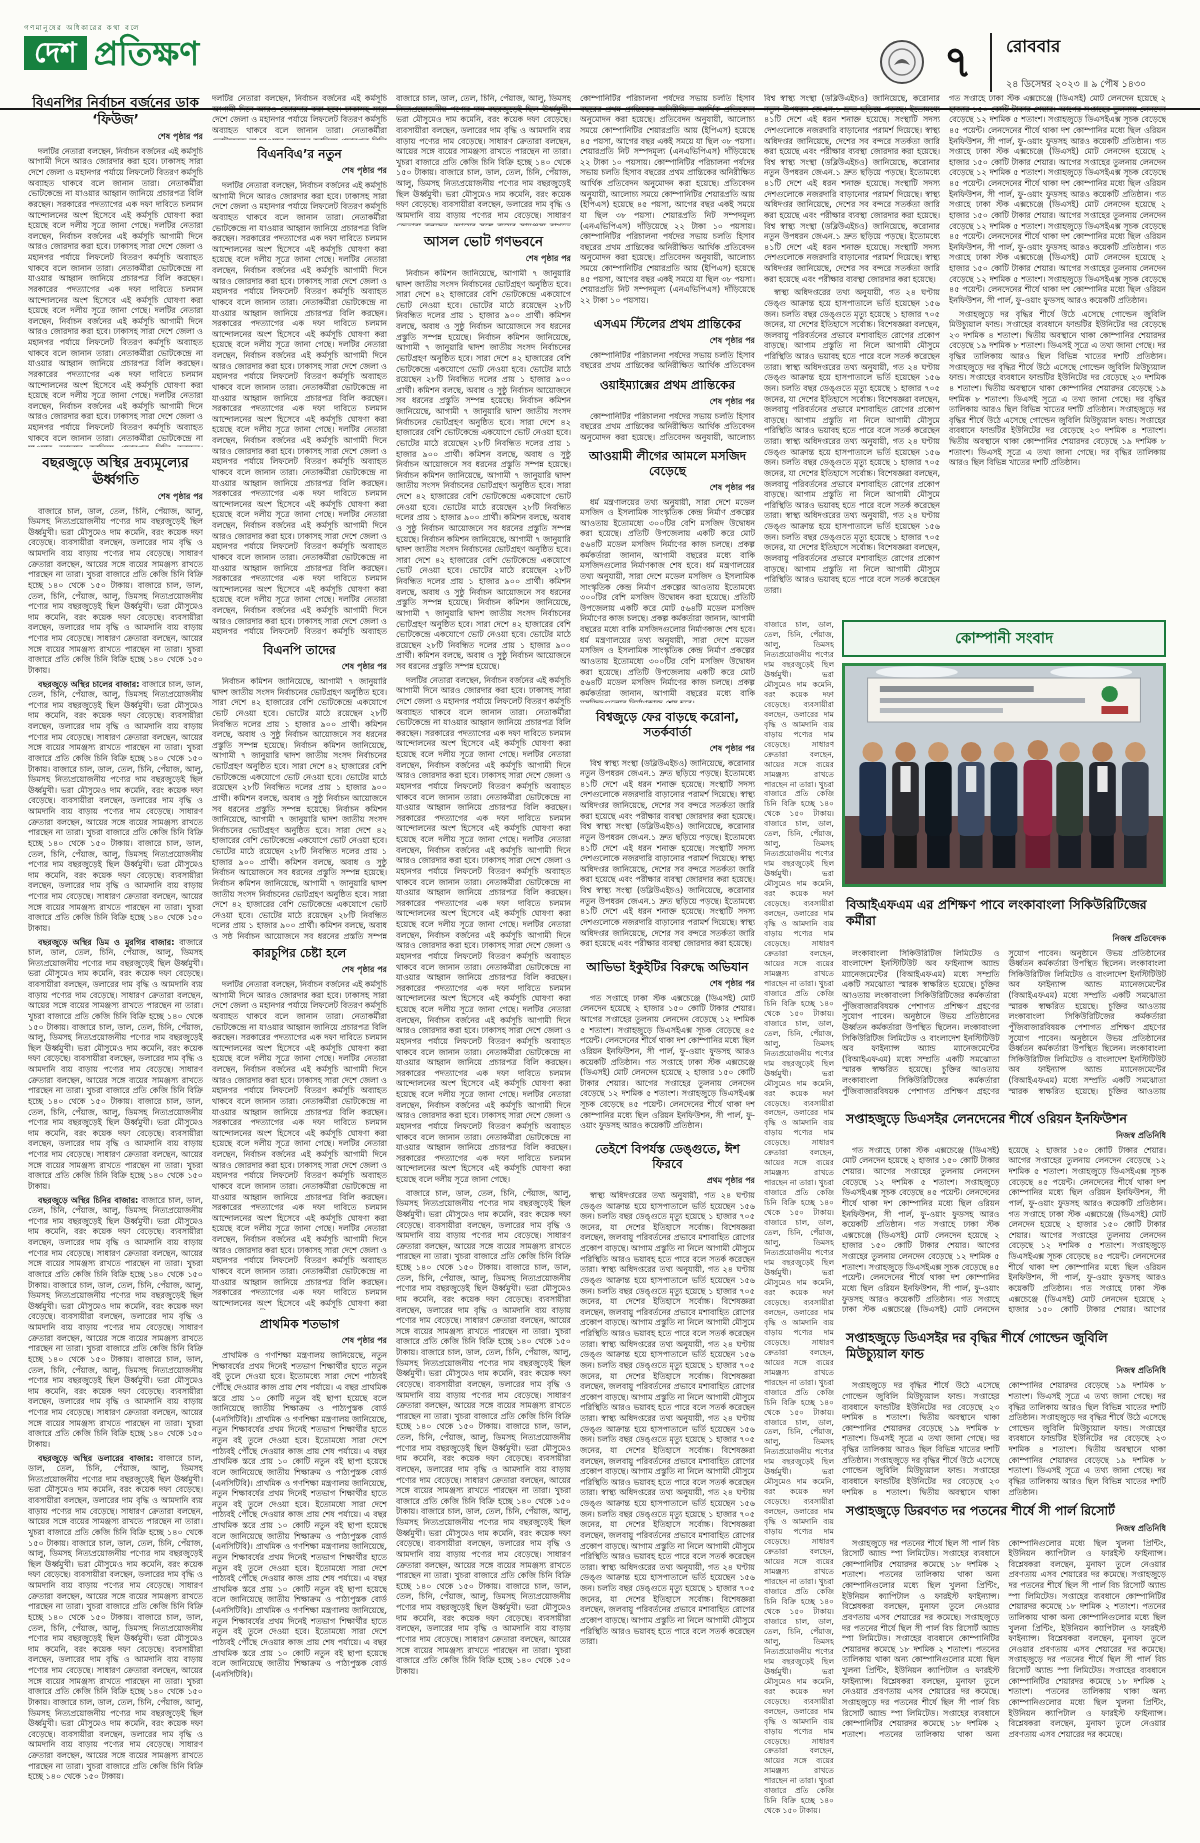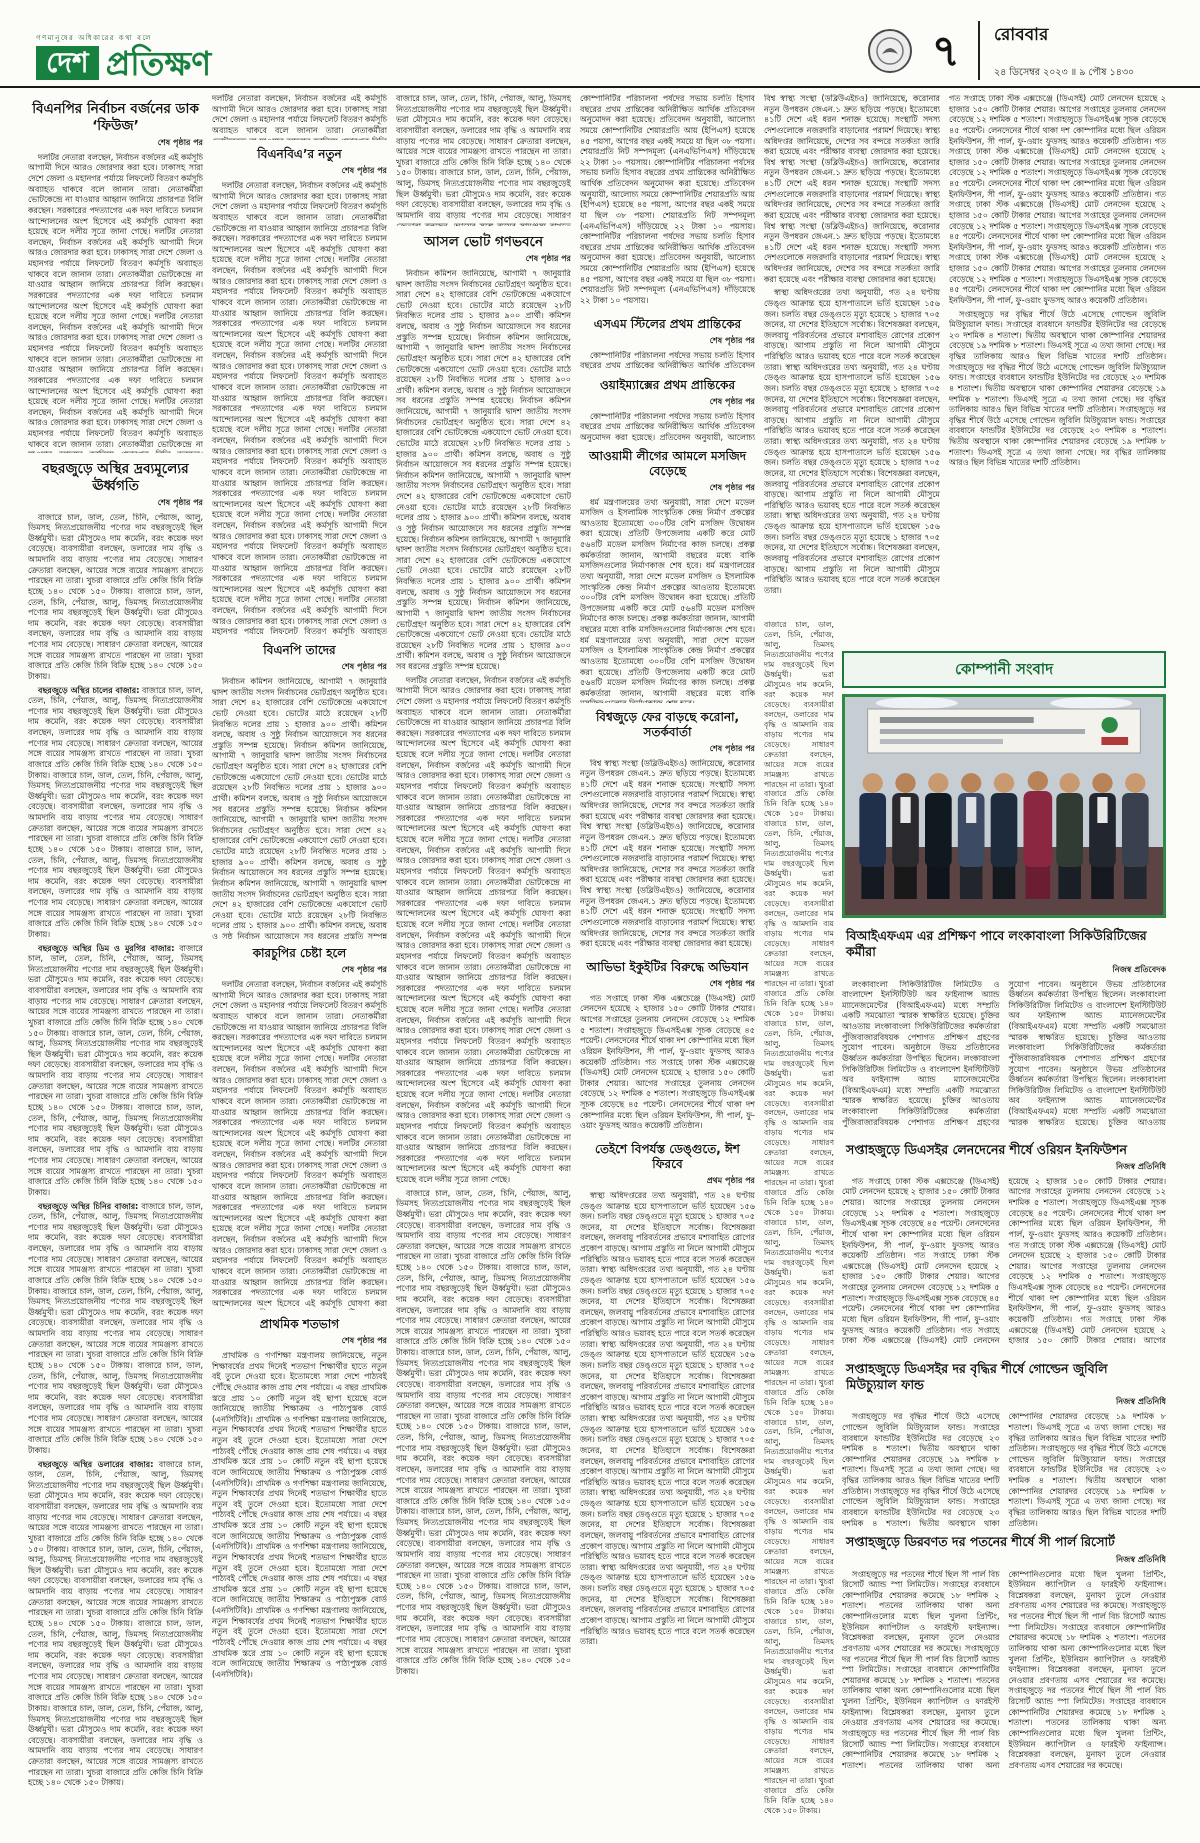--- a/index.html
+++ b/index.html
@@ -1,20 +1,20 @@
 <!DOCTYPE html>
 <html><head>
 <meta charset="utf-8">
 <style>
   html,body{margin:0;padding:0;background:#9a9a9a;}
   .page{width:1200px;height:1843px;margin:0 auto;background:#fcfcf8;color:#141414;
         font-family:"DejaVu Sans",sans-serif;position:relative;overflow:hidden;box-sizing:border-box;}
   
-  .header{position:absolute;top:0;left:0;right:0;height:88px;padding:22px 36px 6px;box-sizing:border-box;
-          border-bottom:2px solid #1a1a1a;display:flex;justify-content:space-between;align-items:flex-end;}
+  .header{position:absolute;top:0;left:0;right:0;height:110px;padding:22px 24px 6px;box-sizing:border-box;
+          border-bottom:2px solid #1a1a1a;display:flex;justify-content:space-between;}
   .tagline{font-size:7px;letter-spacing:1.5px;color:#2c5c3c;margin-bottom:2px;}
   .mast-name{display:flex;align-items:center;gap:7px;}
   .mast-box{background:#17813f;color:#fff;font-weight:bold;font-size:28px;padding:3px 10px;line-height:1;}
   .mast-rest{color:#17813f;font-weight:bold;font-size:33px;line-height:1;}
   .head-right{display:flex;align-items:center;gap:18px;}
   .section-title{font-size:30px;font-weight:bold;letter-spacing:.5px;}
   .emblem{width:46px;height:46px;flex:none;}
   .page-num{font-size:44px;font-weight:bold;line-height:1;}
   .date-block{border-left:2px solid #222;padding-left:14px;min-width:170px;}
   .day{font-size:17px;font-weight:bold;}
@@ -33,21 +33,21 @@
   
   .hl{font-size:13.5px;font-weight:bold;text-align:center;margin:7px 0 2px;line-height:1.25;}
   .hl.sm{font-size:12px;}
   .byline{font-size:8px;font-weight:bold;text-align:right;margin:0 0 4px;color:#222;}
   .clamp{overflow:hidden;}
   .body{font-size:8px;line-height:1.33;text-align:justify;margin:0 0 3px;text-indent:10px;}
   .lead{font-weight:bold;}
   .c5narrow .body{font-size:7.5px;text-indent:6px;}
   
   .cn-title{border:2px solid #1a7a3c;background:#eef6ef;color:#156b33;font-weight:bold;font-size:15px;
-            text-align:center;padding:4px 0;margin-bottom:6px;flex:none;margin-top:31px;}
+            text-align:center;padding:4px 0;margin-bottom:6px;flex:none;}
   .photo{border:3px solid #2e8b46;height:218px;margin-bottom:6px;flex:none;background:#c6ced4;}
   .photo svg{display:block;width:100%;height:100%;}
   .cn-h{font-size:12.5px;font-weight:bold;text-align:left;line-height:1.3;margin:4px 4px 2px;}
   .cn-body{column-count:2;column-gap:9px;}
   .cn-body .body{font-size:8px;}
 </style>
 </head>
 <body>
 
 <div class="page">
@@ -73,21 +73,21 @@
         <div class="day">রোববার</div>
         <div class="date-line">২৪ ডিসেম্বর ২০২৩ ॥ ৯ পৌষ ১৪৩০</div>
       </div>
     </div>
   </div>
 
   <div class="main">
 
     <section class="col c1">
       <article>
-        <h2 class="hl" style="margin-top:6px">বিএনপির নির্বাচন বর্জনের ডাক ‘ফিউজ’</h2>
+        <h2 class="hl" style="margin-top:0">বিএনপির নির্বাচন বর্জনের ডাক ‘ফিউজ’</h2>
         <div class="byline">শেষ পৃষ্ঠার পর</div>
         <div class="clamp" style="max-height:300px">
           <p class="body"><span>দলটির নেতারা বলছেন, নির্বাচন বর্জনের এই কর্মসূচি আগামী দিনে আরও জোরদার করা হবে। ঢাকাসহ সারা দেশে জেলা ও মহানগর পর্যায়ে লিফলেট বিতরণ কর্মসূচি অব্যাহত থাকবে বলে জানান তারা। নেতাকর্মীরা ভোটকেন্দ্রে না যাওয়ার আহ্বান জানিয়ে প্রচারপত্র বিলি করছেন। সরকারের পদত্যাগের এক দফা দাবিতে চলমান আন্দোলনের অংশ হিসেবে এই কর্মসূচি ঘোষণা করা হয়েছে বলে দলীয় সূত্রে জানা গেছে। দলটির নেতারা বলছেন, নির্বাচন বর্জনের এই কর্মসূচি আগামী দিনে আরও জোরদার করা হবে। ঢাকাসহ সারা দেশে জেলা ও মহানগর পর্যায়ে লিফলেট বিতরণ কর্মসূচি অব্যাহত থাকবে বলে জানান তারা। নেতাকর্মীরা ভোটকেন্দ্রে না যাওয়ার আহ্বান জানিয়ে প্রচারপত্র বিলি করছেন। সরকারের পদত্যাগের এক দফা দাবিতে চলমান আন্দোলনের অংশ হিসেবে এই কর্মসূচি ঘোষণা করা হয়েছে বলে দলীয় সূত্রে জানা গেছে। দলটির নেতারা বলছেন, নির্বাচন বর্জনের এই কর্মসূচি আগামী দিনে আরও জোরদার করা হবে। ঢাকাসহ সারা দেশে জেলা ও মহানগর পর্যায়ে লিফলেট বিতরণ কর্মসূচি অব্যাহত থাকবে বলে জানান তারা। নেতাকর্মীরা ভোটকেন্দ্রে না যাওয়ার আহ্বান জানিয়ে প্রচারপত্র বিলি করছেন। সরকারের পদত্যাগের এক দফা দাবিতে চলমান আন্দোলনের অংশ হিসেবে এই কর্মসূচি ঘোষণা করা হয়েছে বলে দলীয় সূত্রে জানা গেছে। দলটির নেতারা বলছেন, নির্বাচন বর্জনের এই কর্মসূচি আগামী দিনে আরও জোরদার করা হবে। ঢাকাসহ সারা দেশে জেলা ও মহানগর পর্যায়ে লিফলেট বিতরণ কর্মসূচি অব্যাহত থাকবে বলে জানান তারা। নেতাকর্মীরা ভোটকেন্দ্রে না যাওয়ার আহ্বান জানিয়ে প্রচারপত্র বিলি করছেন। সরকারের পদত্যাগের এক দফা দাবিতে চলমান আন্দোলনের অংশ হিসেবে এই কর্মসূচি ঘোষণা করা হয়েছে বলে দলীয় সূত্রে জানা গেছে।</span></p>
         </div>
       </article>
       <article>
         <h2 class="hl">বছরজুড়ে অস্থির দ্রব্যমূল্যের ঊর্ধ্বগতি</h2>
         <div class="byline">শেষ পৃষ্ঠার পর</div>
         <div class="clamp" style="max-height:1290px">
           <p class="body"><span>বাজারে চাল, ডাল, তেল, চিনি, পেঁয়াজ, আলু, ডিমসহ নিত্যপ্রয়োজনীয় পণ্যের দাম বছরজুড়েই ছিল ঊর্ধ্বমুখী। ভরা মৌসুমেও দাম কমেনি, বরং কয়েক দফা বেড়েছে। ব্যবসায়ীরা বলছেন, ডলারের দাম বৃদ্ধি ও আমদানি ব্যয় বাড়ায় পণ্যের দাম বেড়েছে। সাধারণ ক্রেতারা বলছেন, আয়ের সঙ্গে ব্যয়ের সামঞ্জস্য রাখতে পারছেন না তারা। খুচরা বাজারে প্রতি কেজি চিনি বিক্রি হচ্ছে ১৪০ থেকে ১৫০ টাকায়। বাজারে চাল, ডাল, তেল, চিনি, পেঁয়াজ, আলু, ডিমসহ নিত্যপ্রয়োজনীয় পণ্যের দাম বছরজুড়েই ছিল ঊর্ধ্বমুখী। ভরা মৌসুমেও দাম কমেনি, বরং কয়েক দফা বেড়েছে। ব্যবসায়ীরা বলছেন, ডলারের দাম বৃদ্ধি ও আমদানি ব্যয় বাড়ায় পণ্যের দাম বেড়েছে। সাধারণ ক্রেতারা বলছেন, আয়ের সঙ্গে ব্যয়ের সামঞ্জস্য রাখতে পারছেন না তারা। খুচরা বাজারে প্রতি কেজি চিনি বিক্রি হচ্ছে ১৪০ থেকে ১৫০ টাকায়।</span></p>

